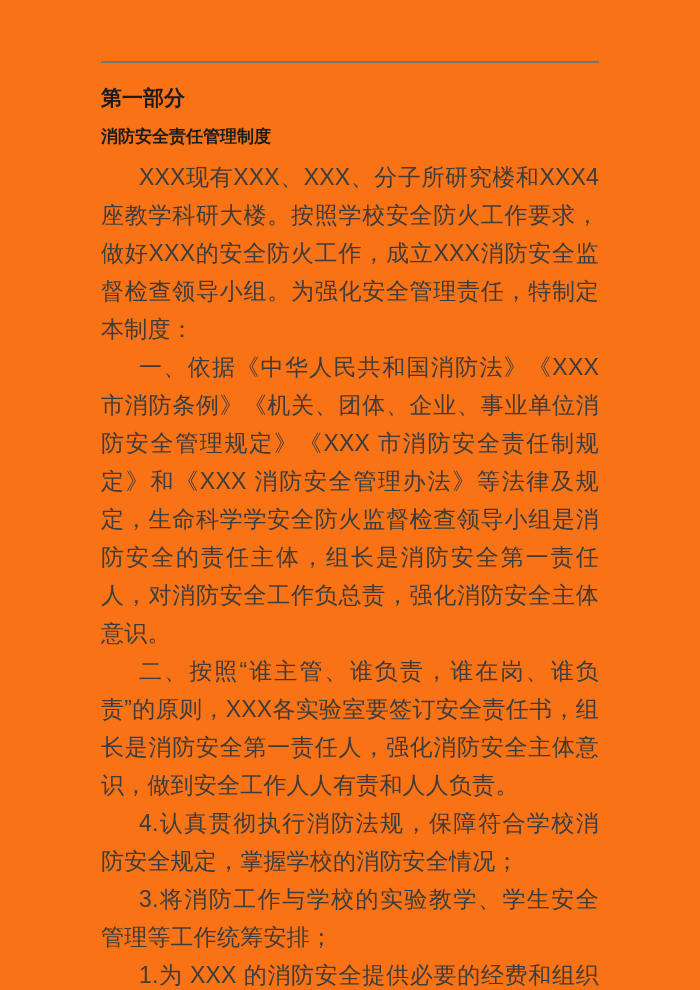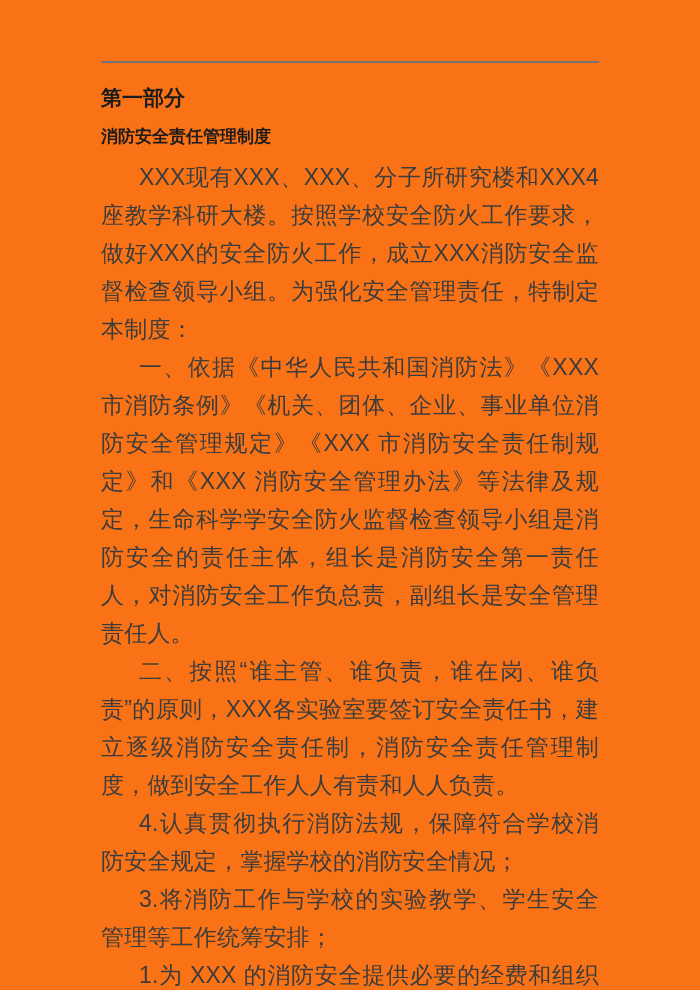--- a/index.html
+++ b/index.html
@@ -54,20 +54,20 @@
 <div class="page">
 
   <div class="header-rule"></div>
 
   <h1 class="part-heading">第一部分</h1>
 
   <h2 class="doc-title">消防安全责任管理制度</h2>
 
   <div class="body-text">
     <p>XXX现有XXX、XXX、分子所研究楼和XXX4座教学科研大楼。按照学校安全防火工作要求，做好XXX的安全防火工作，成立XXX消防安全监督检查领导小组。为强化安全管理责任，特制定本制度：</p>
-    <p>一、依据《中华人民共和国消防法》《XXX 市消防条例》《机关、团体、企业、事业单位消防安全管理规定》《XXX 市消防安全责任制规定》和《XXX 消防安全管理办法》等法律及规定，生命科学学安全防火监督检查领导小组是消防安全的责任主体，组长是消防安全第一责任人，对消防安全工作负总责，副组长是安全管理责任人。</p>
-    <p>二、按照“谁主管、谁负责，谁在岗、谁负责”的原则，XXX各实验室要签订安全责任书，建立逐级消防安全责任制，消防安全责任管理制度，做到安全工作人人有责和人人负责。</p>
+    <p>一、依据《中华人民共和国消防法》《XXX 市消防条例》《机关、团体、企业、事业单位消防安全管理规定》《XXX 市消防安全责任制规定》和《XXX 消防安全管理办法》等法律及规定，生命科学学安全防火监督检查领导小组是消防安全的责任主体，组长是消防安全第一责任人，对消防安全工作负总责，强化消防安全主体意识。</p>
+    <p>二、按照“谁主管、谁负责，谁在岗、谁负责”的原则，XXX各实验室要签订安全责任书，组长是消防安全第一责任人，强化消防安全主体意识，做到安全工作人人有责和人人负责。</p>
     <p>4.认真贯彻执行消防法规，保障符合学校消防安全规定，掌握学校的消防安全情况；</p>
     <p>3.将消防工作与学校的实验教学、学生安全管理等工作统筹安排；</p>
     <p>1.为 XXX 的消防安全提供必要的经费和组织保障；</p>
   </div>
 
 </div>
 
 </body></html>

